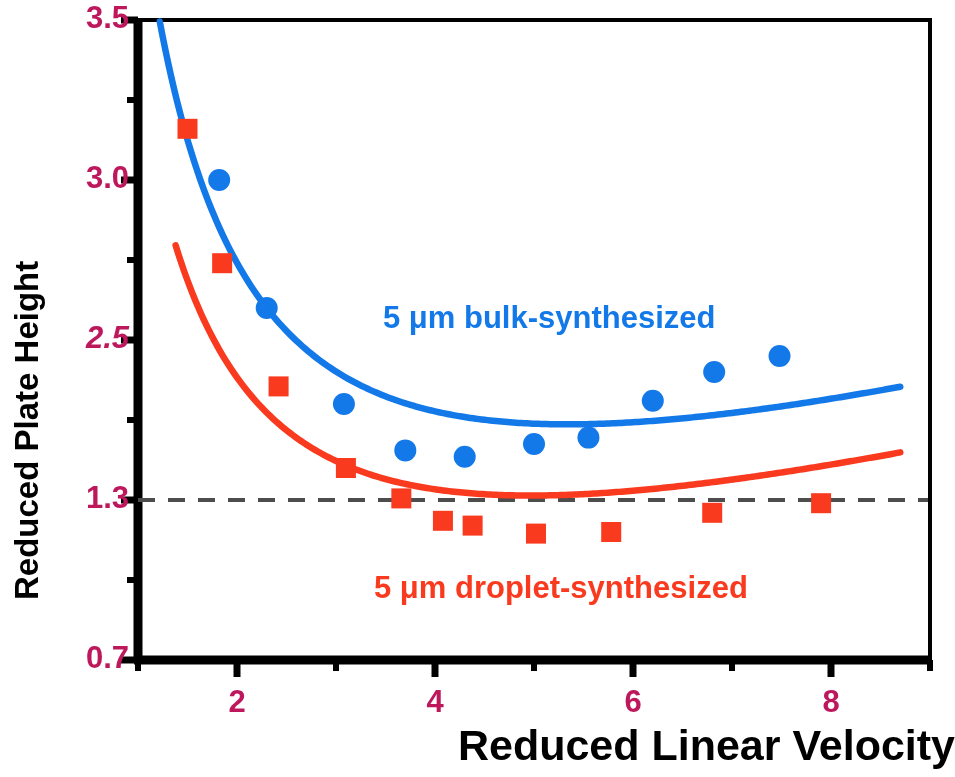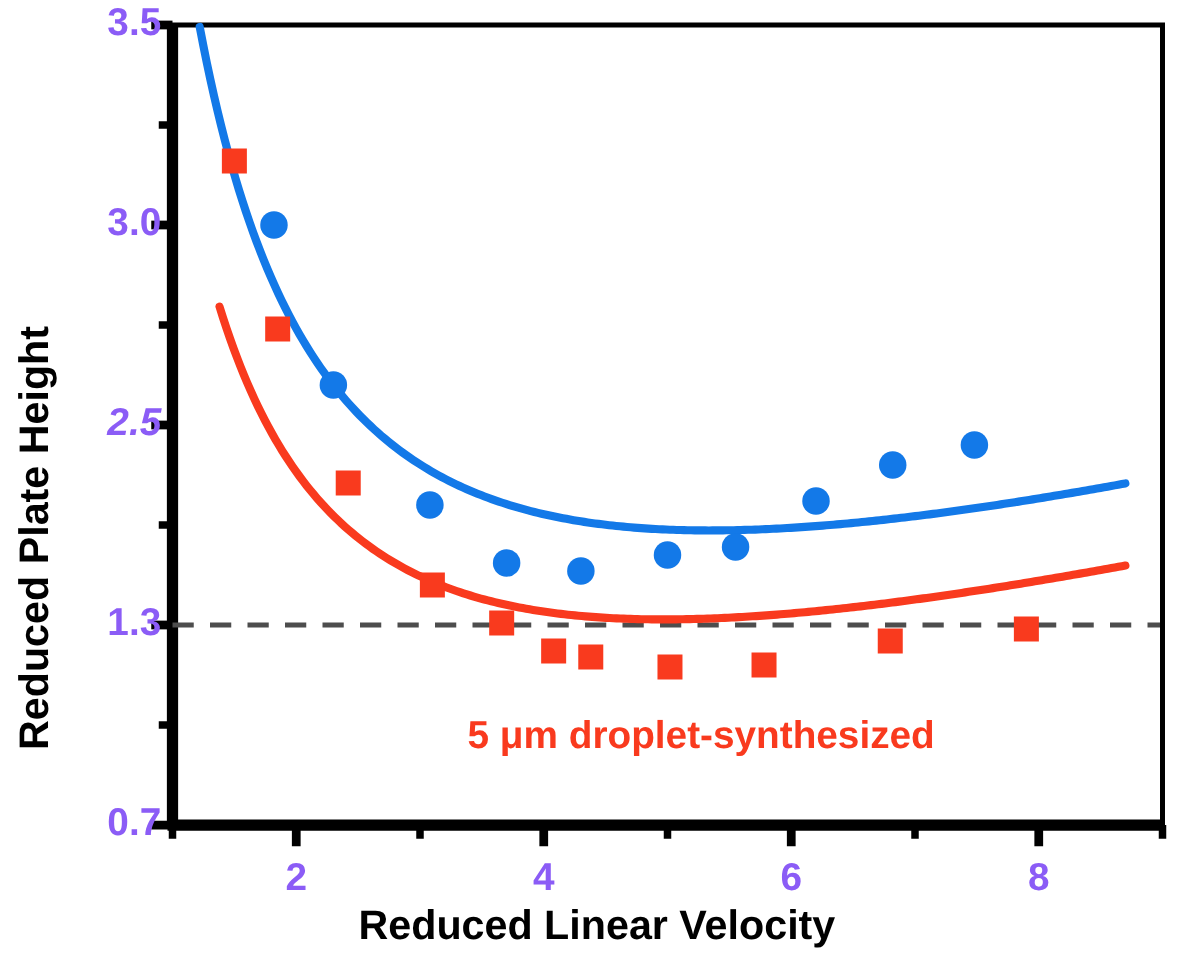--- a/index.html
+++ b/index.html
@@ -25,40 +25,40 @@
     top: 0;
   }
   .axis-title {
     position: absolute;
     font-family: "Liberation Sans", sans-serif;
     font-weight: bold;
     color: #000000;
     white-space: nowrap;
   }
   #xlabel {
-    font-size: 33px;
+    font-size: 43px;
     letter-spacing: 0px;
     left: 0;
     width: 955px;
-    text-align: center;
+    text-align: right;
     top: 721px;
   }
   #ylabel {
     font-size: 33px;
     transform: rotate(-90deg);
     transform-origin: left top;
     left: 8px;
     top: 600px;
   }
   .tick-label {
     position: absolute;
     font-family: "Liberation Sans", sans-serif;
     font-weight: bold;
     font-size: 31px;
-    color: #8b5cf6;
+    color: #be185d;
     white-space: nowrap;
   }
   .ytick-label {
     text-align: right;
     width: 82px;
     left: 47px;
   }
   .xtick-label {
     text-align: center;
     width: 60px;
@@ -150,16 +150,17 @@
       <div class="tick-label ytick-label" style="top: 160px;">3.0</div>
       <div class="tick-label ytick-label" style="top: 0px;">3.5</div>
     </div>
   <div id="xtick-labels">
       <div class="tick-label xtick-label" style="left: 207px; top: 684px;">2</div>
       <div class="tick-label xtick-label" style="left: 405px; top: 684px;">4</div>
       <div class="tick-label xtick-label" style="left: 603px; top: 684px;">6</div>
       <div class="tick-label xtick-label" style="left: 801px; top: 684px;">8</div>
     </div>
 
+  <div class="series-annotation" id="blue-annotation" style="color: rgb(19, 121, 232); left: 383px; top: 300px;">5 μm bulk-synthesized</div>
 
   <div class="series-annotation" id="red-annotation" style="color: rgb(249, 58, 30); left: 374px; top: 570px; text-align: center;">5 μm droplet-synthesized</div>
 
 </div>
 
 </body></html>

